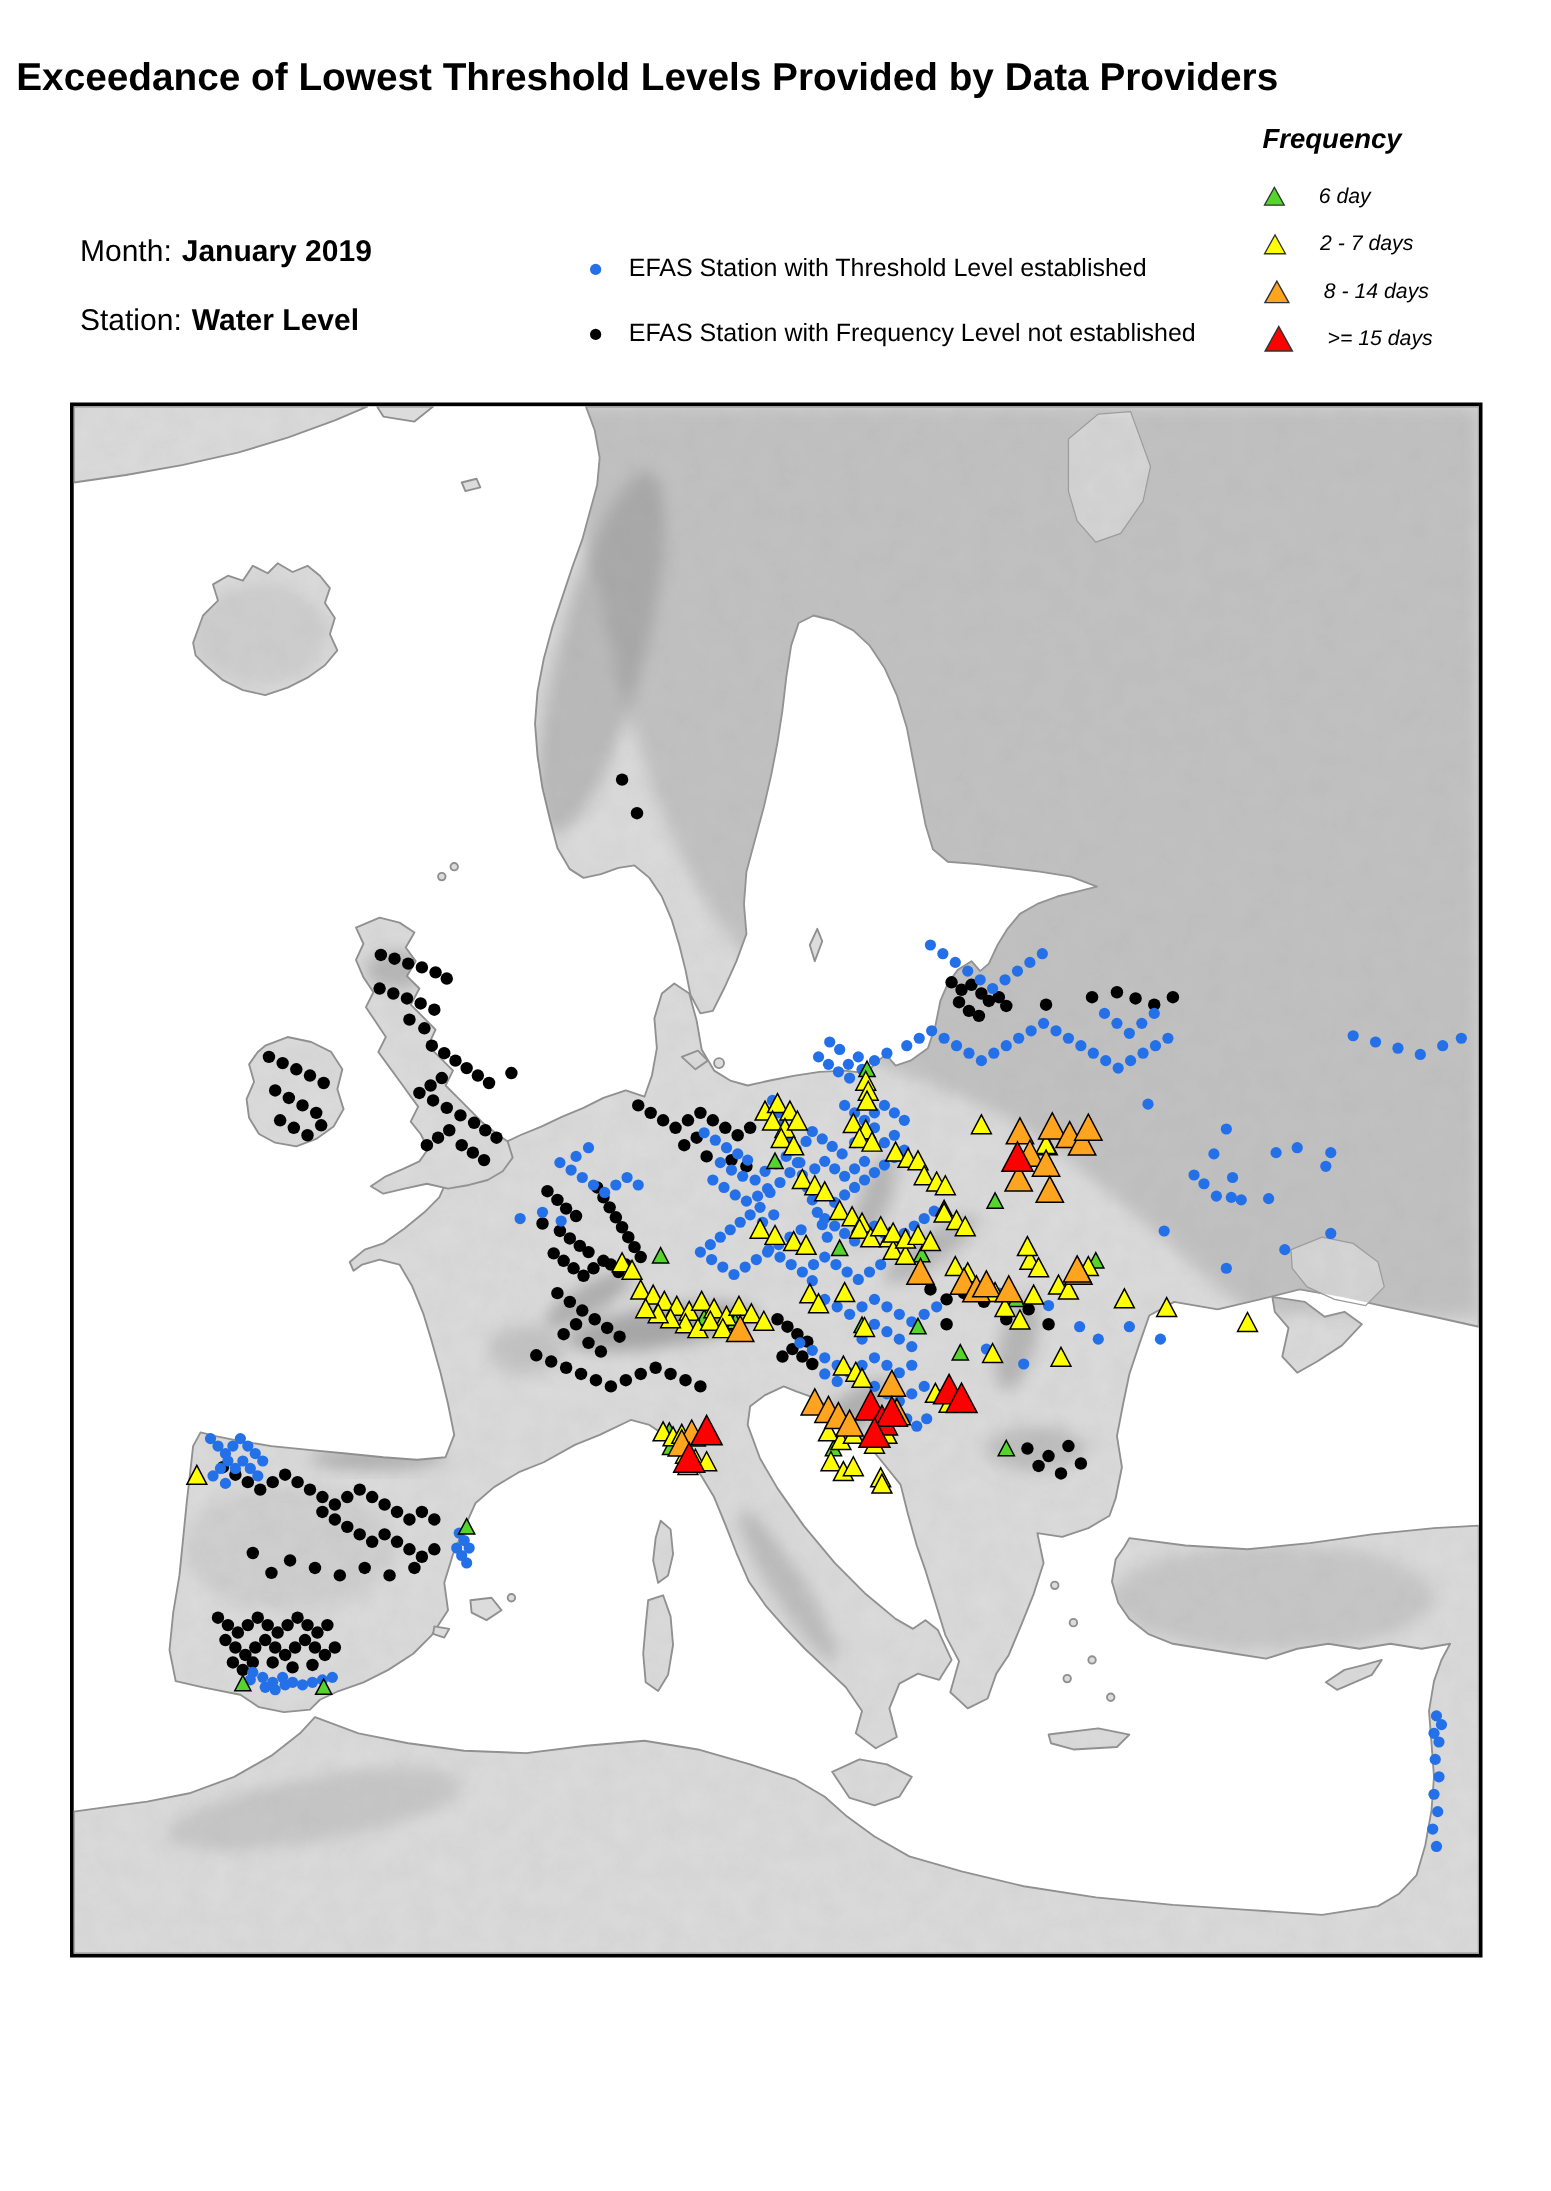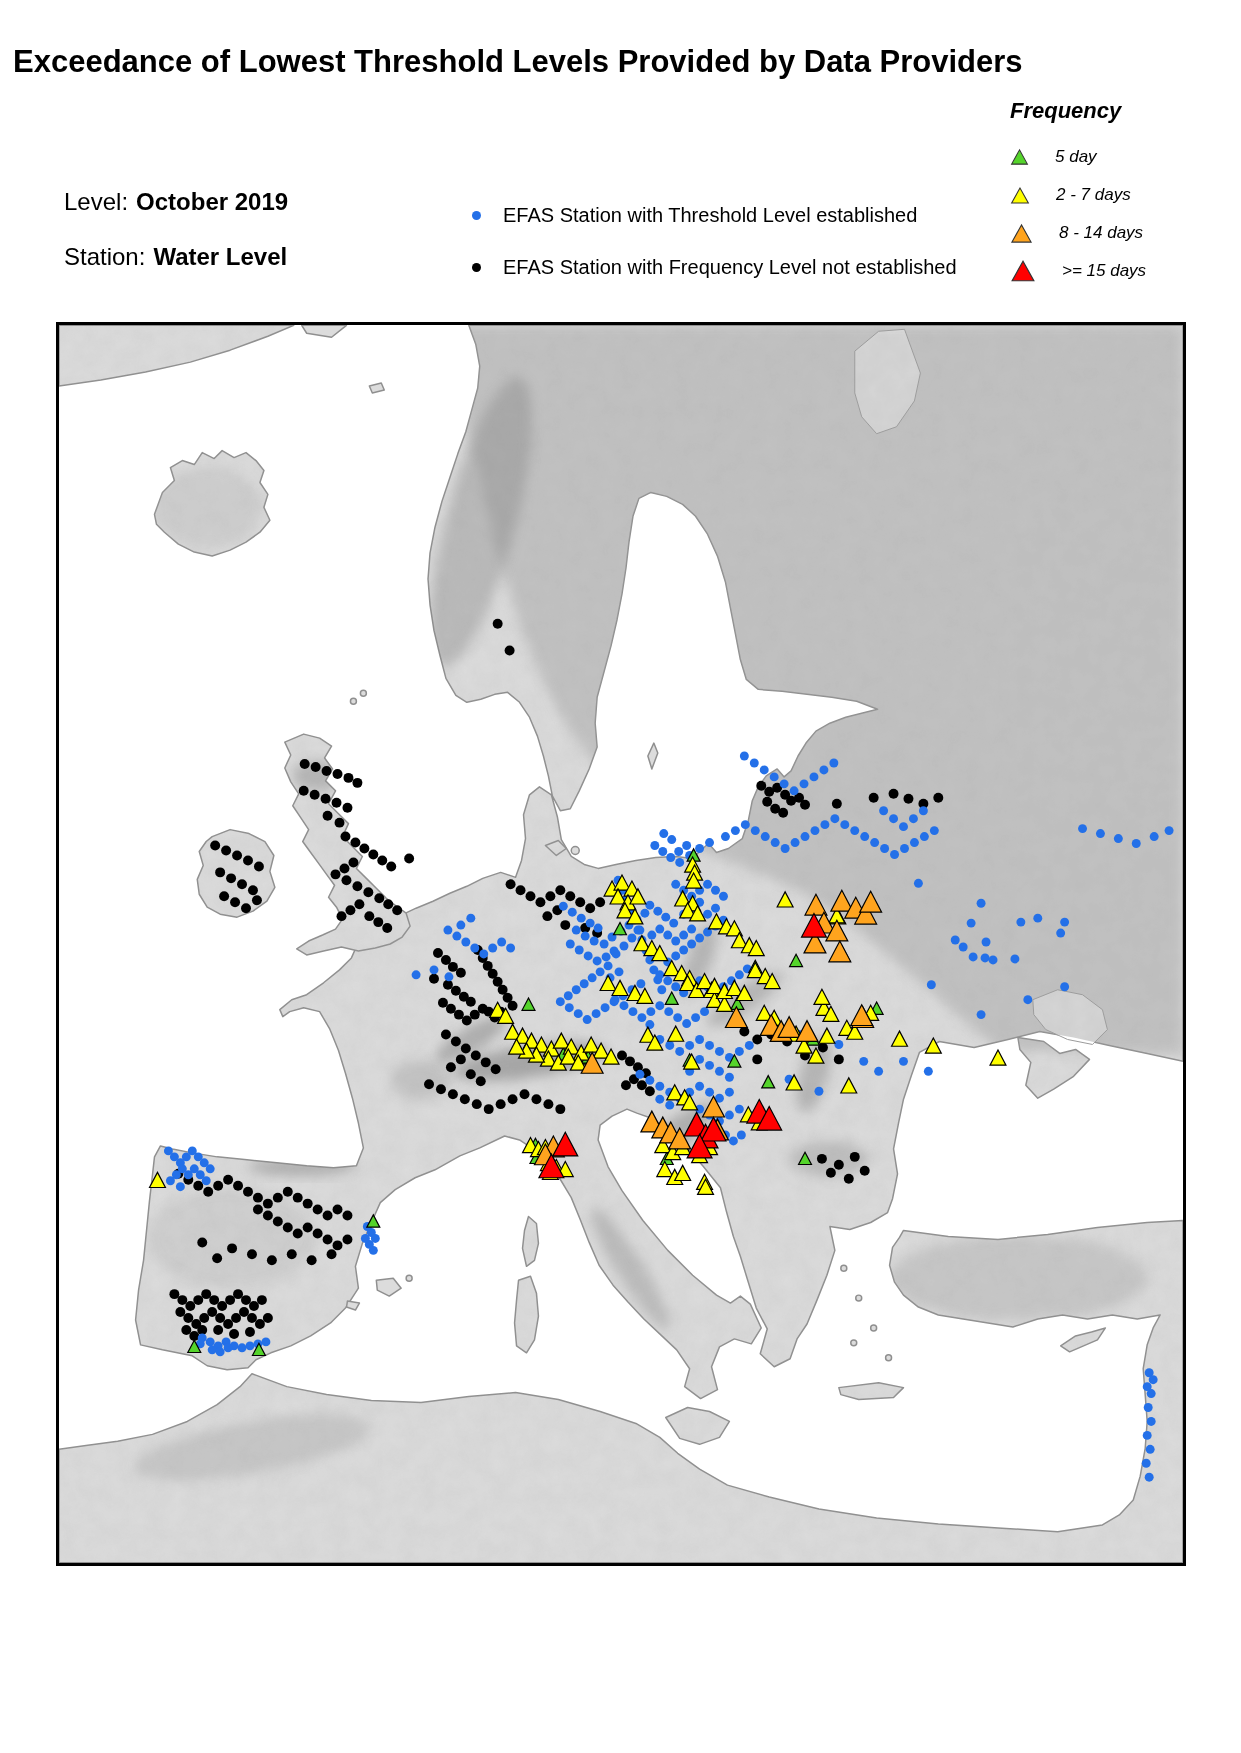--- a/index.html
+++ b/index.html
@@ -28,21 +28,21 @@
 </style>
 </head>
 <body>
 
 <div class="page">
 
   <div class="page-title">Exceedance of Lowest Threshold Levels Provided by Data Providers</div>
 
   <div class="meta">
     <div class="meta-row">
-      <span>Level:</span><span class="val">October 2019</span>
+      <span>Month:</span><span class="val">January 2019</span>
     </div>
     <div class="meta-row">
       <span>Station:</span><span class="val">Water Level</span>
     </div>
   </div>
 
   <div class="station-legend">
     <div class="station-row">
       <span class="dot" id="dot-est" style="background: rgb(36, 112, 232);"></span>
       <span>EFAS Station with Threshold Level established</span>
@@ -52,21 +52,21 @@
       <span>EFAS Station with Frequency Level not established</span>
     </div>
   </div>
 
   <div class="freq-legend">
     <div class="freq-heading">Frequency</div>
     <div class="freq-row">
       <svg width="19" height="18" viewBox="0 0 24 22">
           <polygon class="freq-tri" points="12,2 2,20 22,20" stroke="#333" stroke-width="1.3" fill="#55D42B"></polygon>
         </svg>
-      <span class="flabel">5 day</span>
+      <span class="flabel">6 day</span>
     </div>
     <div class="freq-row">
       <svg width="20" height="19" viewBox="0 0 24 22">
           <polygon class="freq-tri" points="12,2 2,20 22,20" stroke="#333" stroke-width="1.3" fill="#FFFF00"></polygon>
         </svg>
       <span class="flabel">2 - 7 days</span>
     </div>
     <div class="freq-row">
       <svg width="23" height="21" viewBox="0 0 24 22">
           <polygon class="freq-tri" points="12,2 2,20 22,20" stroke="#333" stroke-width="1.2" fill="#FFA41E"></polygon>

